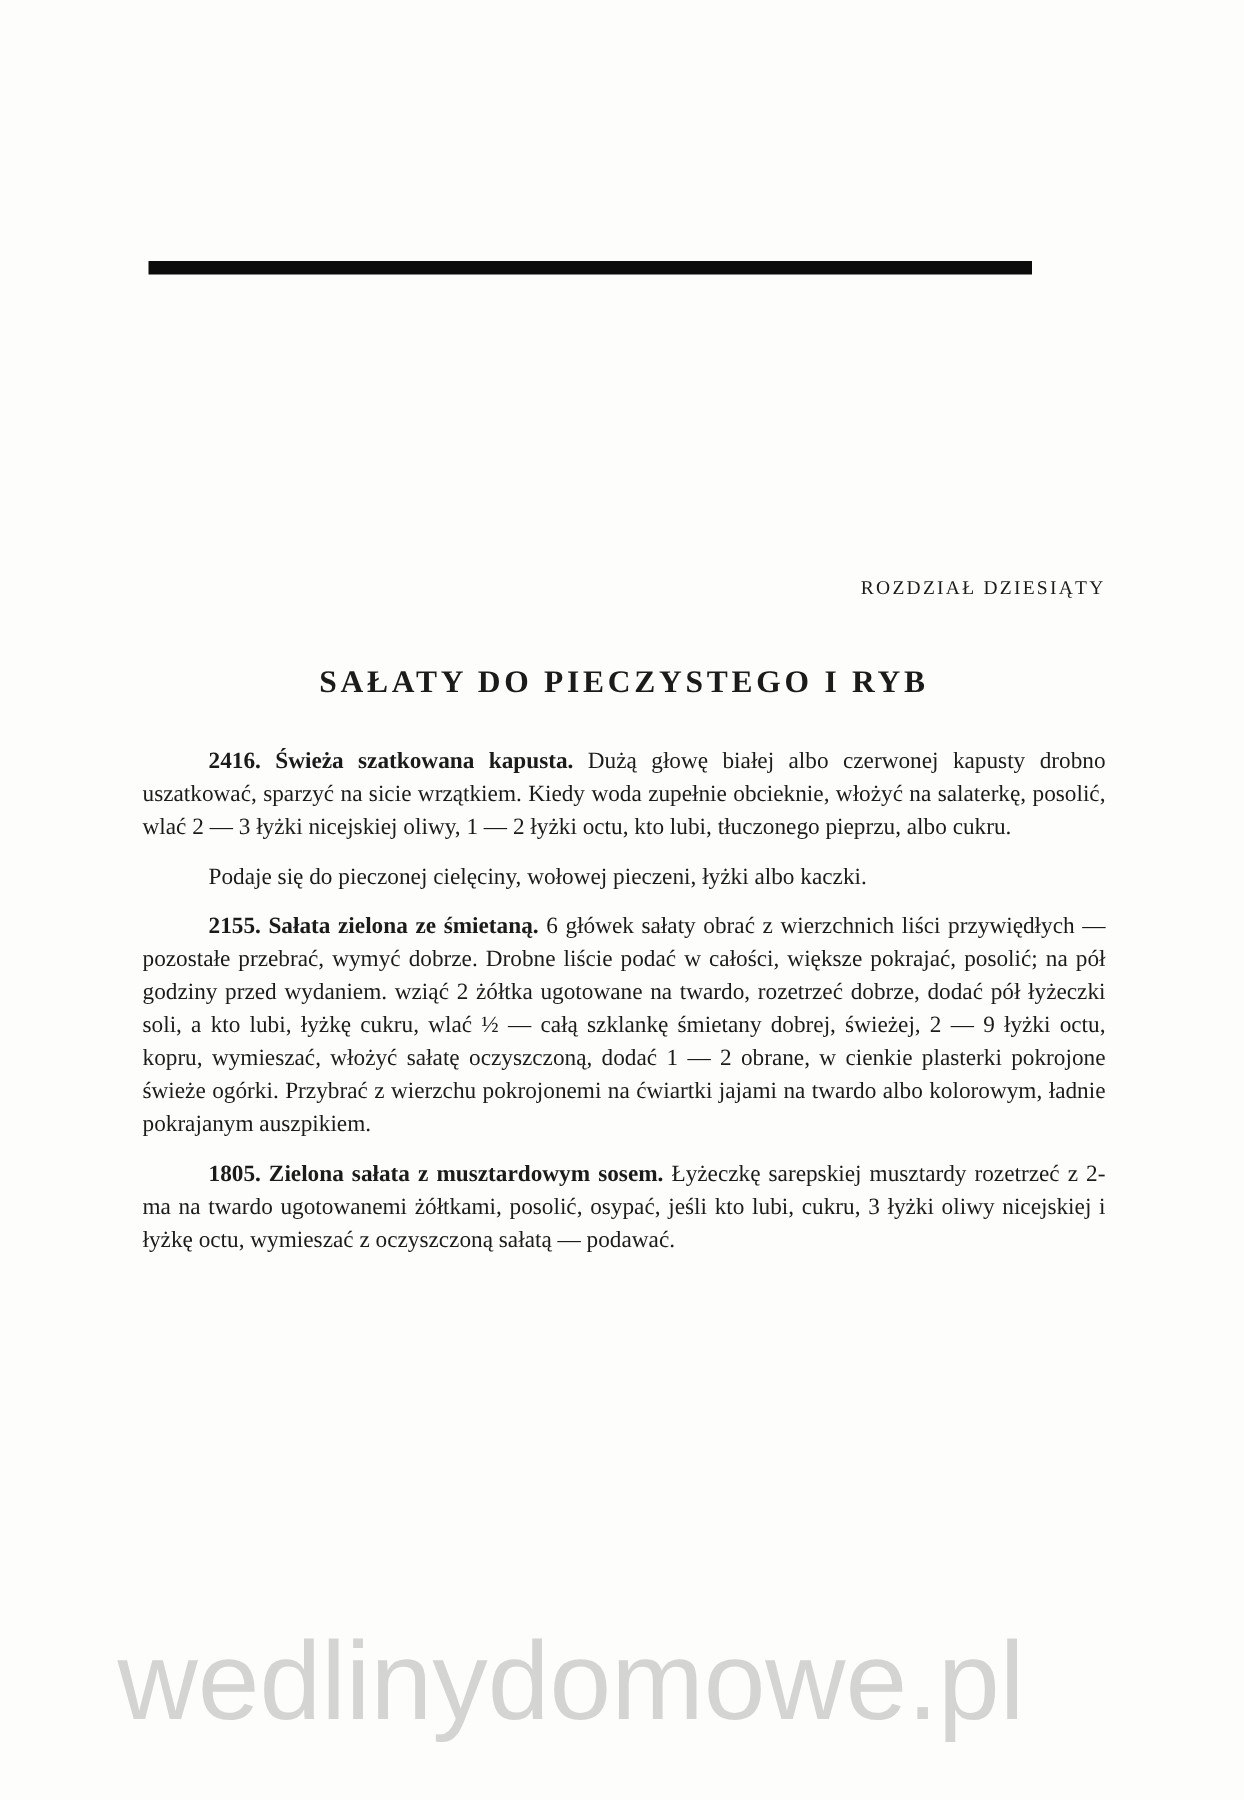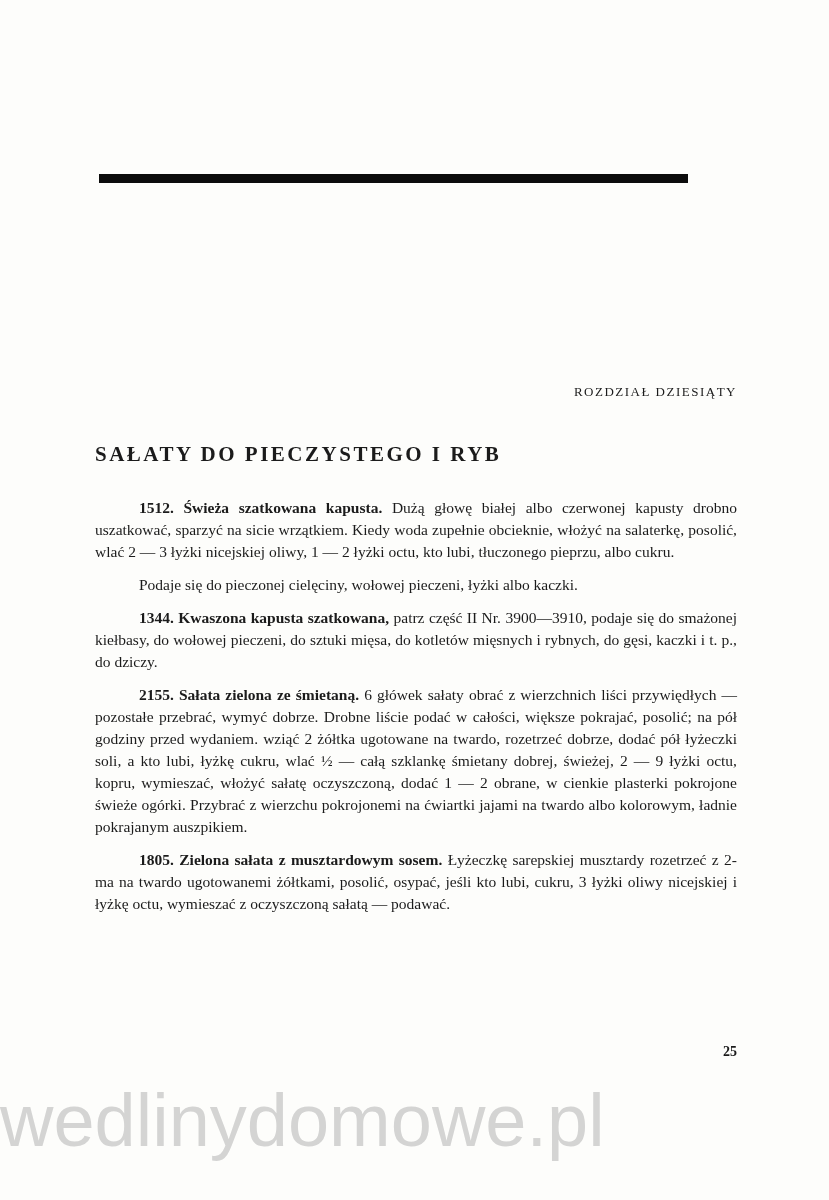--- a/index.html
+++ b/index.html
@@ -36,21 +36,21 @@
     font-size: 13px;
     letter-spacing: 1.5px;
     font-weight: normal;
   }
   .section-title {
     position: absolute;
     top: 442px;
     left: 95px;
     width: 642px;
     margin: 0;
-    text-align: left;
+    text-align: center;
     font-size: 21px;
     font-weight: bold;
     letter-spacing: 2.5px;
   }
   .body-text {
     position: absolute;
     top: 497px;
     left: 95px;
     width: 642px;
     font-size: 15.5px;
@@ -71,21 +71,21 @@
     width: 642px;
     text-align: right;
     font-size: 14px;
     font-weight: bold;
   }
   .watermark {
     position: absolute;
     top: 1078px;
     left: 0;
     width: 683px;
-    text-align: left;
+    text-align: right;
     font-family: "Liberation Sans", sans-serif;
     font-size: 74px;
     font-weight: normal;
     color: #b9b9b9;
     opacity: 0.6;
     white-space: nowrap;
     user-select: none;
   }
 </style>
 </head>
@@ -95,44 +95,39 @@
 
   <div class="top-rule"></div>
 
   <div class="chapter-heading">ROZDZIAŁ DZIESIĄTY</div>
 
   <h1 class="section-title">SAŁATY DO PIECZYSTEGO I RYB</h1>
 
   <div class="body-text">
 
     <p class="para">
-      <b class="lead">1512. Świeża szatkowana kapusta.</b>
+      <b class="lead">2416. Świeża szatkowana kapusta.</b>
       <span>Dużą głowę białej albo czerwonej kapusty drobno uszatkować, sparzyć na sicie wrzątkiem. Kiedy woda zupełnie obcieknie, włożyć na salaterkę, posolić, wlać 2 — 3 łyżki nicejskiej oliwy, 1 — 2 łyżki octu, kto lubi, tłuczonego pieprzu, albo cukru.</span>
     </p>
 
     <p class="para">
       <b class="lead"></b>
       <span>Podaje się do pieczonej cielęciny, wołowej pieczeni, łyżki albo kaczki.</span>
     </p>
 
-    <p class="para">
-      <b class="lead">1344. Kwaszona kapusta szatkowana,</b>
-      <span>patrz część II Nr. 3900—3910, podaje się do smażonej kiełbasy, do wołowej pieczeni, do sztuki mięsa, do kotletów mięsnych i rybnych, do gęsi, kaczki i t. p., do dziczy.</span>
-    </p>
 
     <p class="para">
       <b class="lead">2155. Sałata zielona ze śmietaną.</b>
       <span>6 główek sałaty obrać z wierzchnich liści przywiędłych — pozostałe przebrać, wymyć dobrze. Drobne liście podać w całości, większe pokrajać, posolić; na pół godziny przed wydaniem. wziąć 2 żółtka ugotowane na twardo, rozetrzeć dobrze, dodać pół łyżeczki soli, a kto lubi, łyżkę cukru, wlać ½ — całą szklankę śmietany dobrej, świeżej, 2 — 9 łyżki octu, kopru, wymieszać, włożyć sałatę oczyszczoną, dodać 1 — 2 obrane, w cienkie plasterki pokrojone świeże ogórki. Przybrać z wierzchu pokrojonemi na ćwiartki jajami na twardo albo kolorowym, ładnie pokrajanym auszpikiem.</span>
     </p>
 
     <p class="para">
       <b class="lead">1805. Zielona sałata z musztardowym sosem.</b>
       <span>Łyżeczkę sarepskiej musztardy rozetrzeć z 2-ma na twardo ugotowanemi żółtkami, posolić, osypać, jeśli kto lubi, cukru, 3 łyżki oliwy nicejskiej i łyżkę octu, wymieszać z oczyszczoną sałatą — podawać.</span>
     </p>
 
 
   </div>
 
-  <div class="page-number">25</div>
 
   <div class="watermark">wedlinydomowe.pl</div>
 
 </div>
 
 </body></html>

